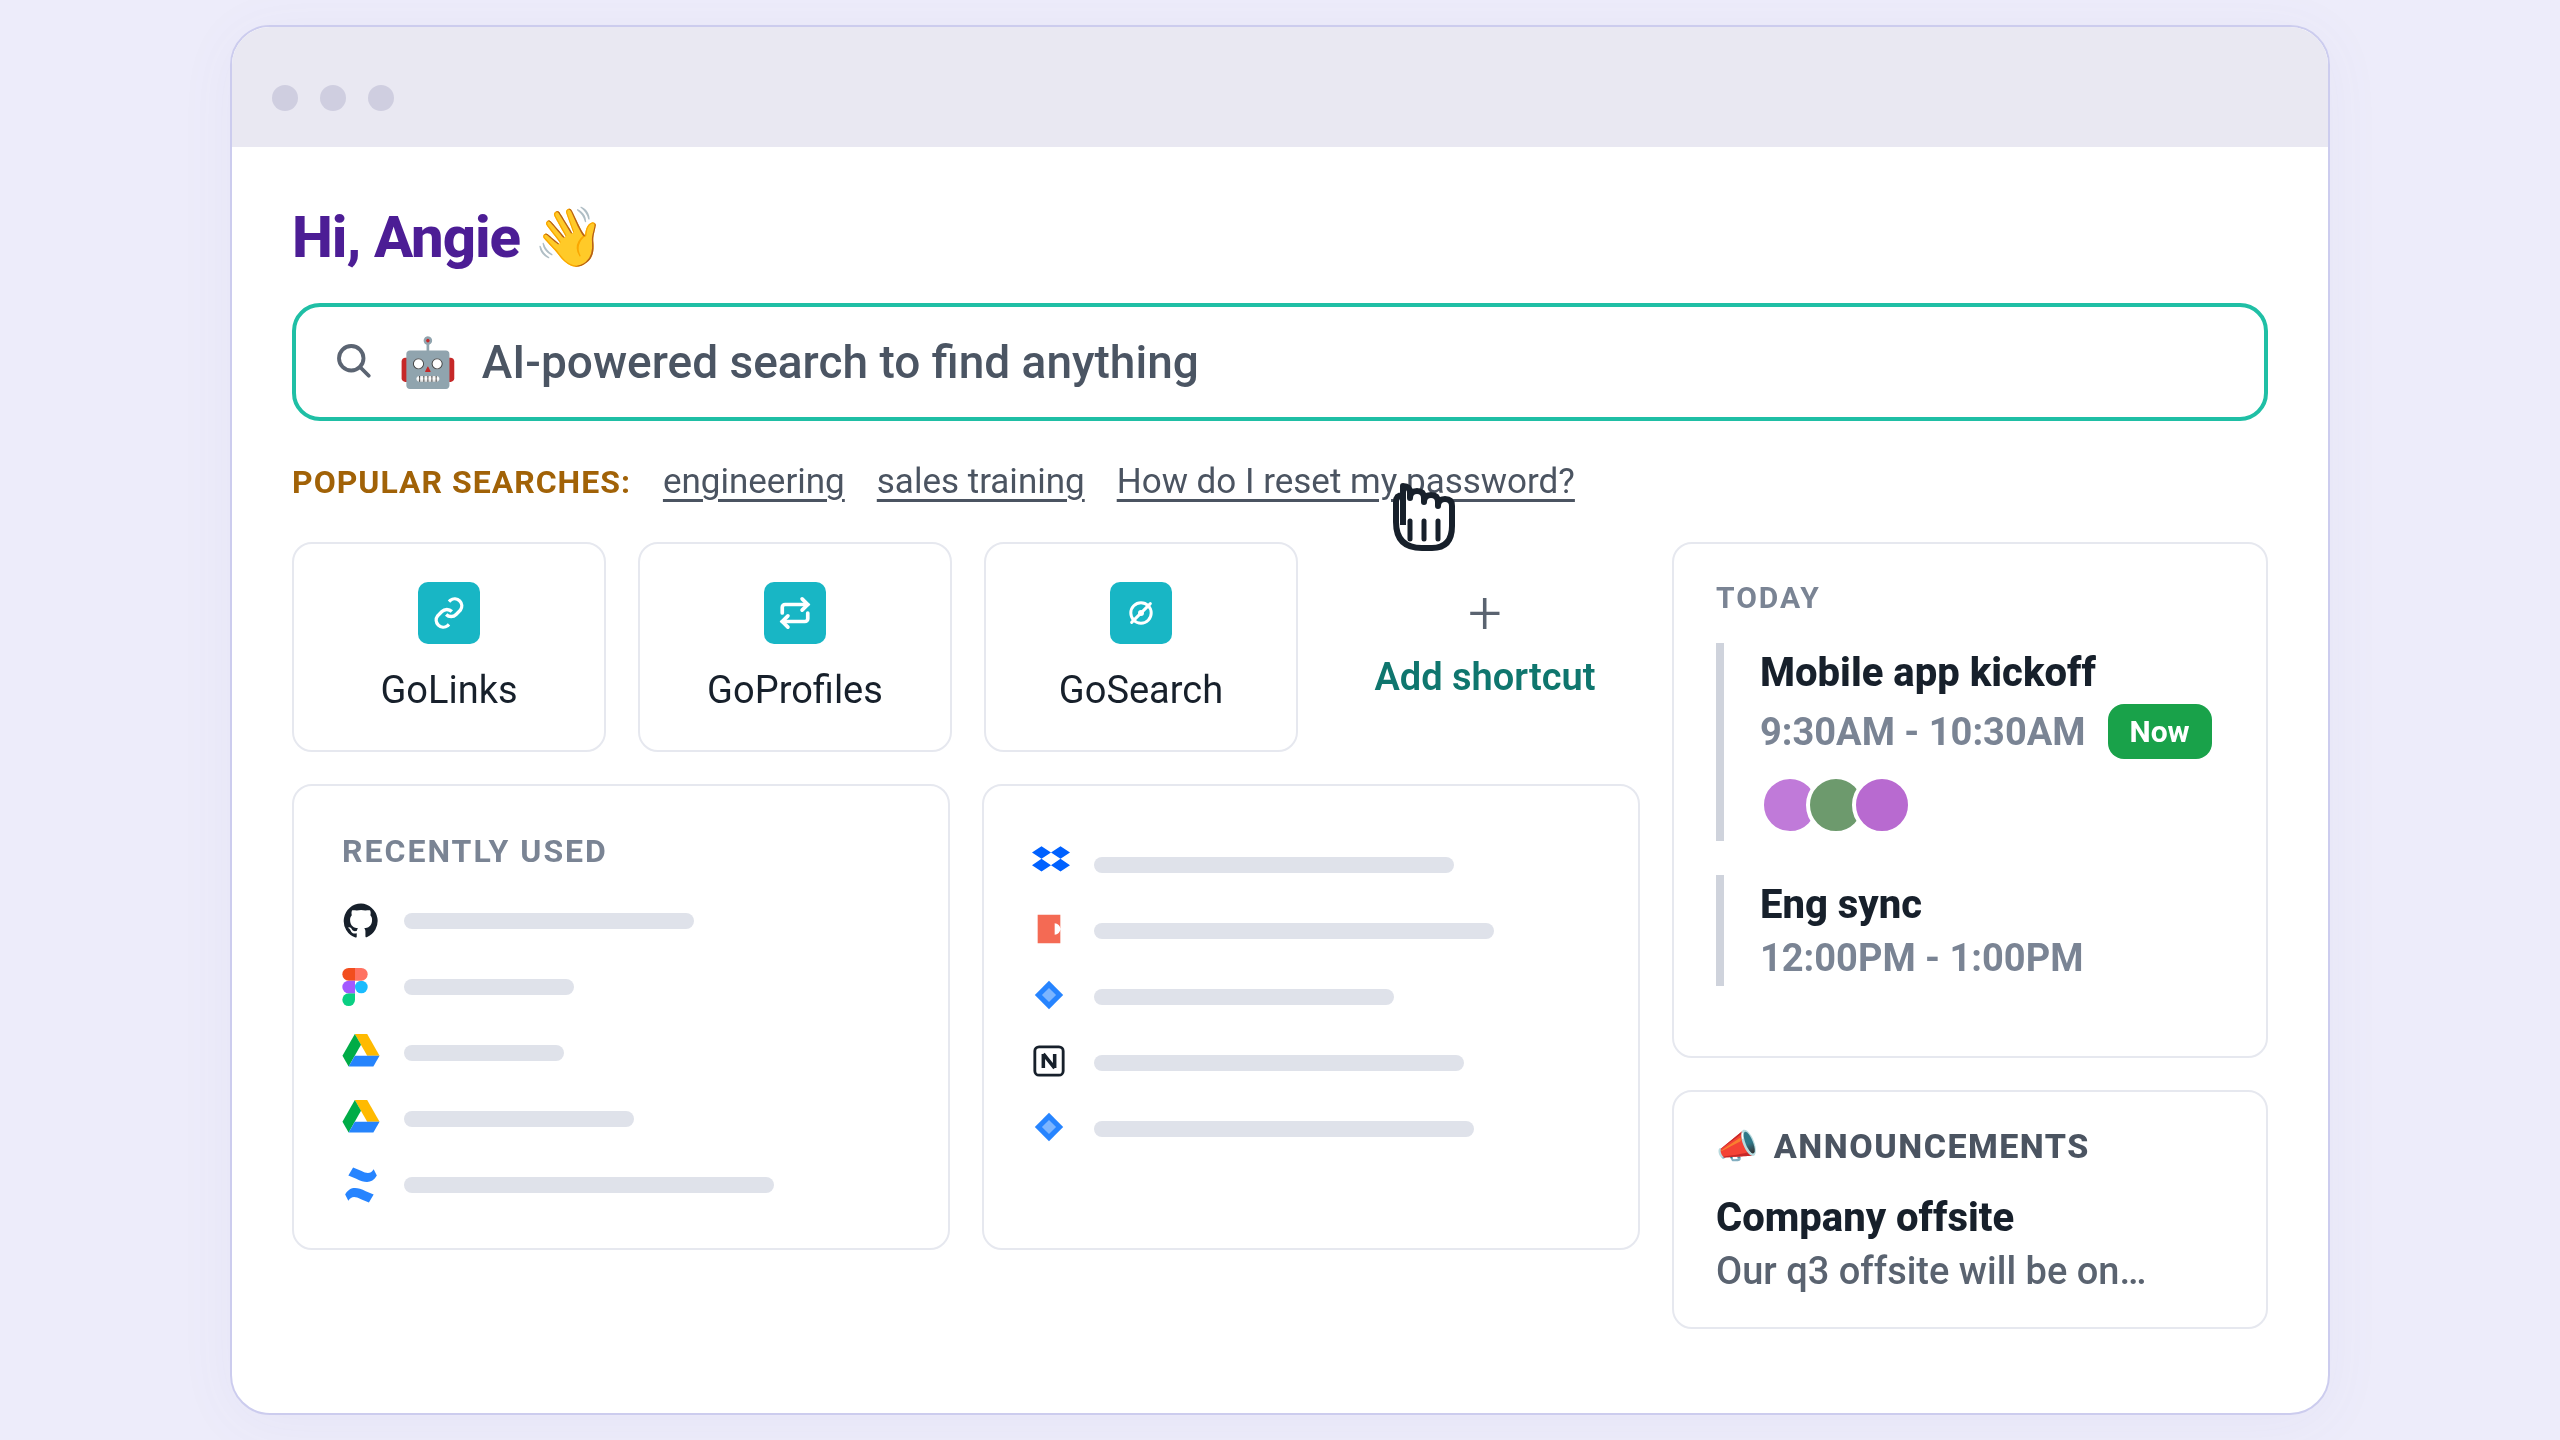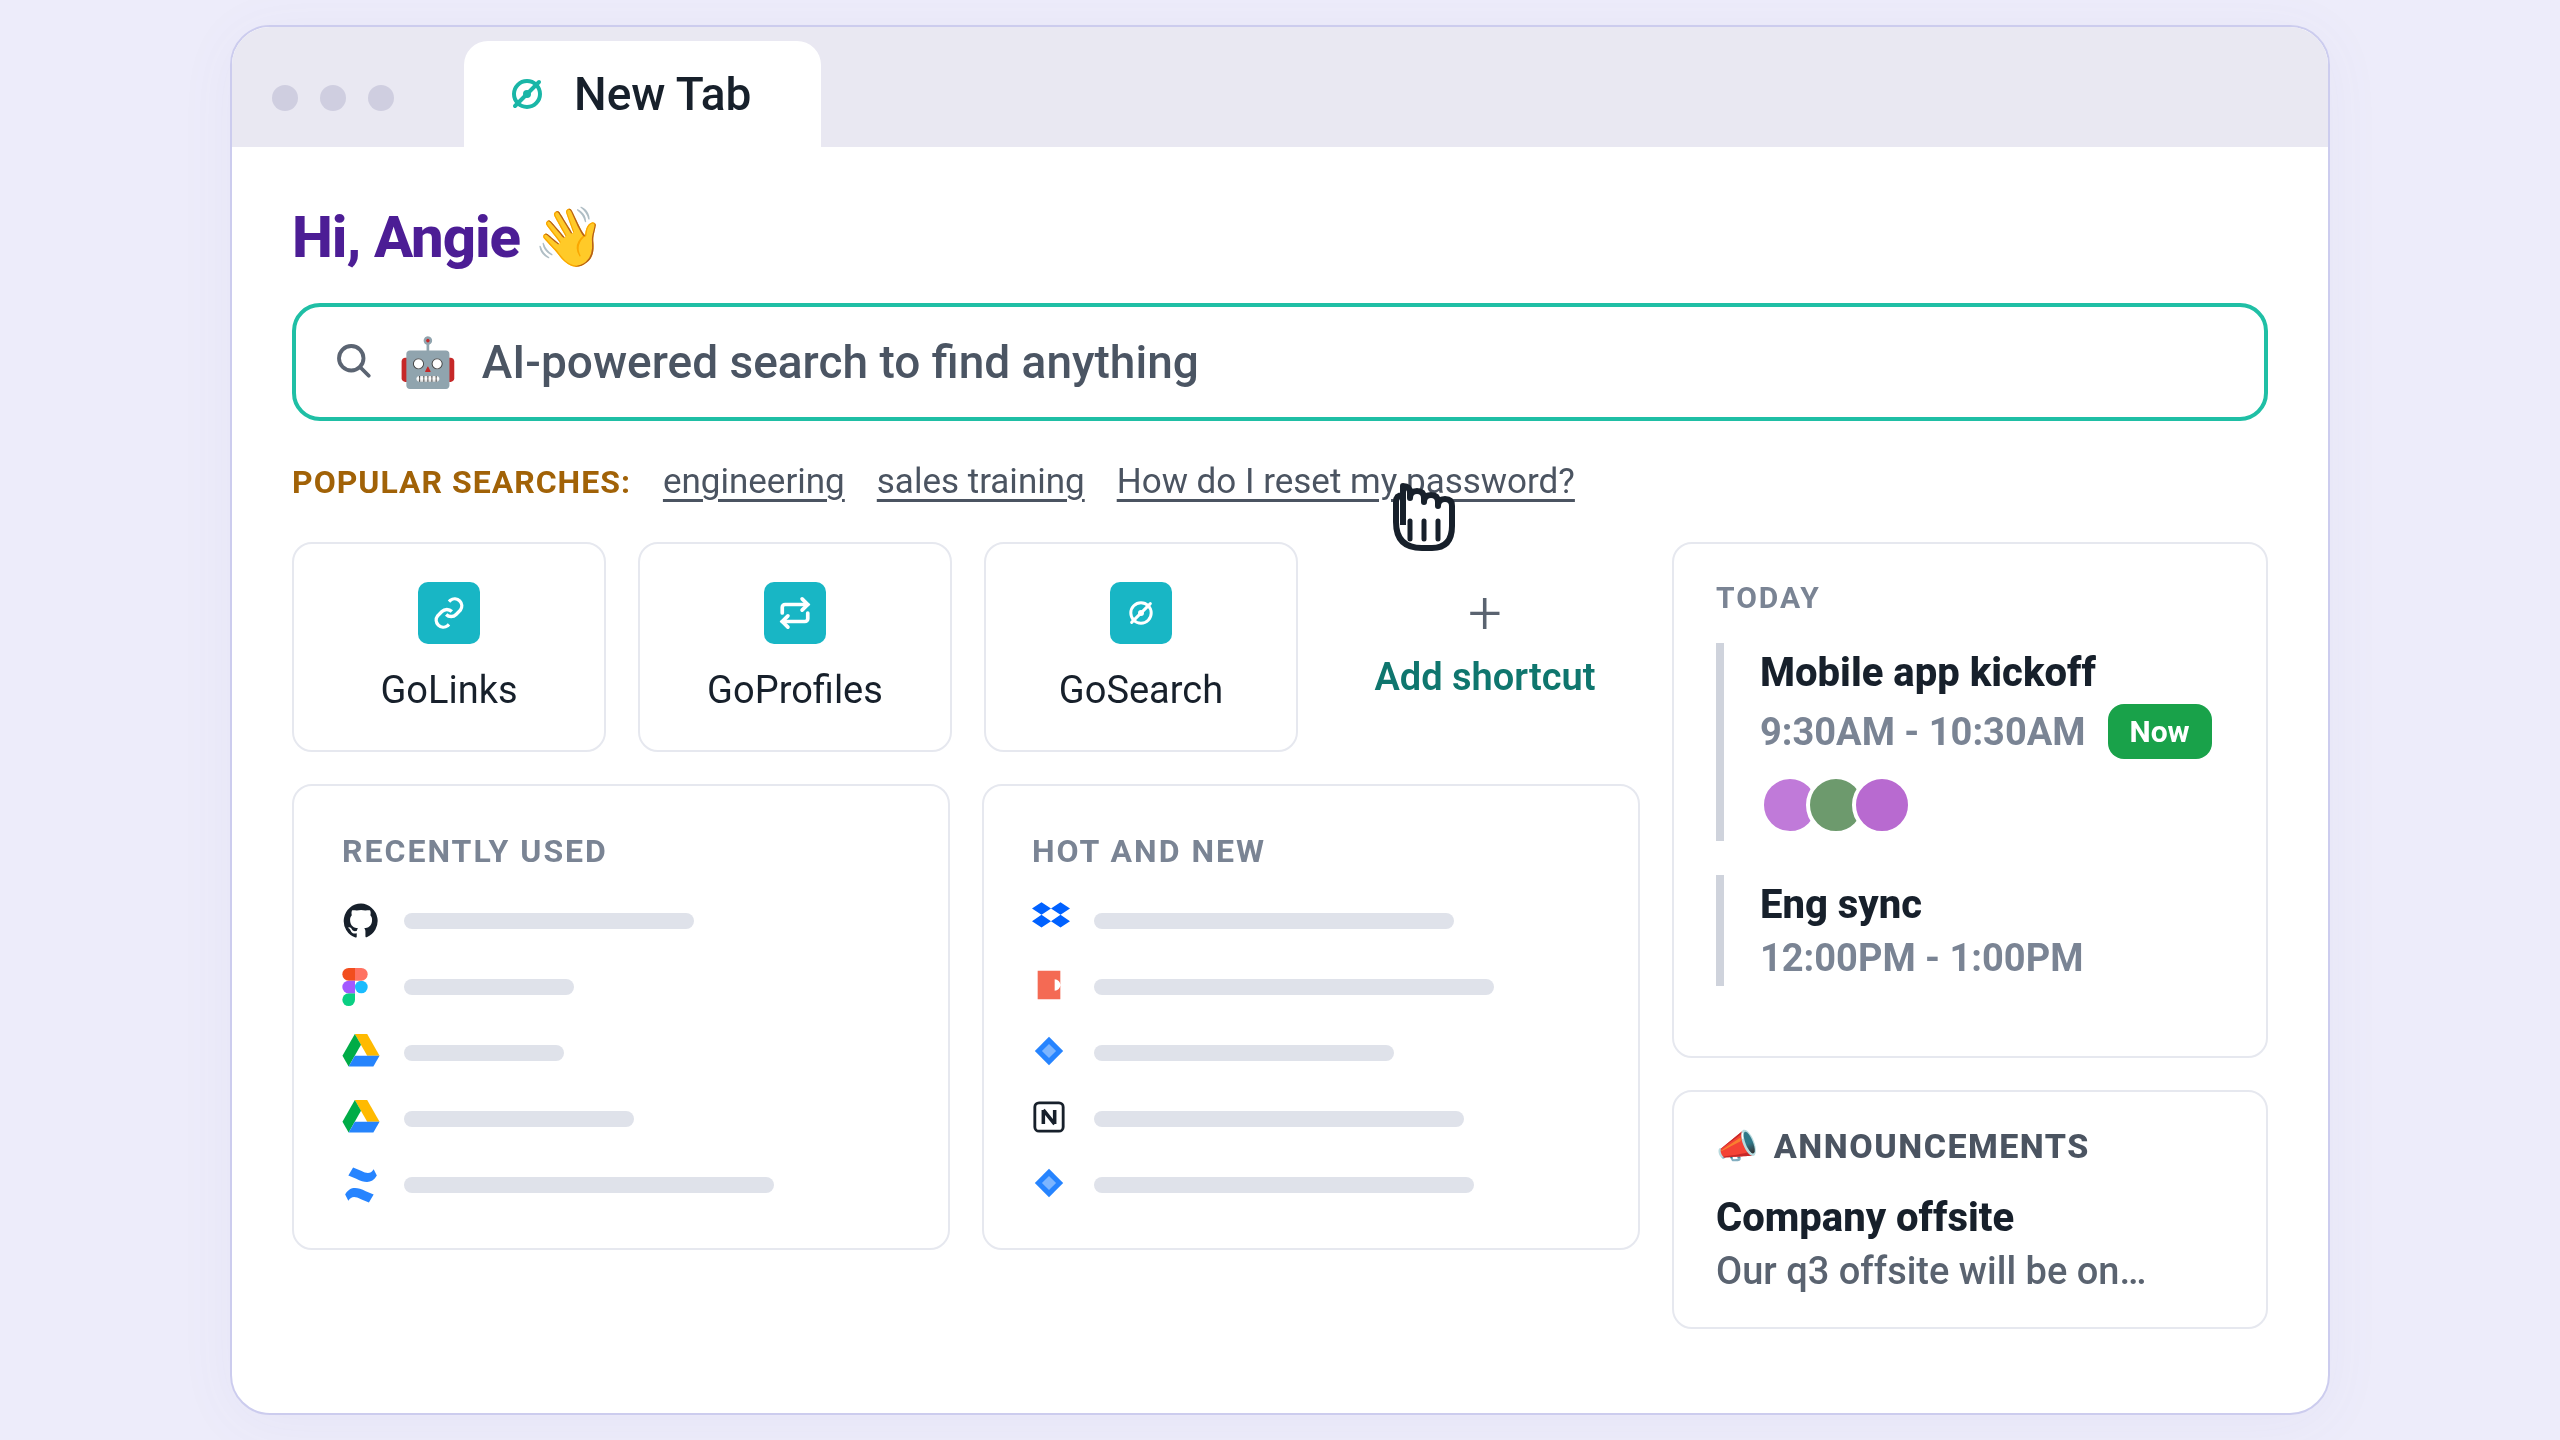--- a/index.html
+++ b/index.html
@@ -196,30 +196,20 @@
 <body>
 
 <div class="browser-window">
 
   <div class="tab-bar">
     <div class="traffic-lights">
       <div class="traffic-light"></div>
       <div class="traffic-light"></div>
       <div class="traffic-light"></div>
     </div>
-    <div class="tab">
-      <span class="tab-icon">
-        <svg width="40" height="40" viewBox="0 0 40 40" fill="none">
-          <circle cx="20" cy="20" r="13" stroke="#19b6a7" stroke-width="4"></circle>
-          <line x1="8" y1="32" x2="32" y2="8" stroke="#19b6a7" stroke-width="4" stroke-linecap="round"></line>
-          <circle cx="20" cy="20" r="4" fill="#19b6a7"></circle>
-        </svg>
-      </span>
-      <span>New Tab</span>
-    </div>
   </div>
 
   <div class="content">
     <div class="greeting">
       <span>Hi, Angie</span>
       <span>👋</span>
     </div>
 
     <div class="search-bar">
       <span class="search-icon">
@@ -318,21 +308,20 @@
                 <div class="item-row">
                   <span class="app-icon"><svg viewBox="0 0 24 24" width="38" height="38">
                       <path fill="#2684ff" d="M2 18c3-5 7-5 13-2l5 2-3 5-5-2c-4-2-6-2-8 1z"></path>
                       <path fill="#2684ff" d="M22 6c-3 5-7 5-13 2L4 6l3-5 5 2c4 2 6 2 8-1z"></path>
                     </svg></span>
                   <div class="skel" style="width:370px"></div>
                 </div>
               </div>
           </div>
           <div class="panel">
-            <div class="panel-title">HOT AND NEW</div>
             <div id="hot-list">
                 <div class="item-row">
                   <span class="app-icon"><svg viewBox="0 0 24 20" width="38" height="32">
                       <path fill="#0061ff" d="M6 0l6 4-6 4-6-4zM18 0l6 4-6 4-6-4zM6 8l6 4-6 4-6-4zM18 8l6 4-6 4-6-4z"></path>
                     </svg></span>
                   <div class="skel" style="width:360px"></div>
                 </div>
                 <div class="item-row">
                   <span class="app-icon"><svg viewBox="0 0 24 24" width="34" height="34">
                       <path fill="#f46a54" d="M4 2h16v20H4zM16 8v8a4 4 0 0 0 4-4 4 4 0 0 0-4-4z"></path>

